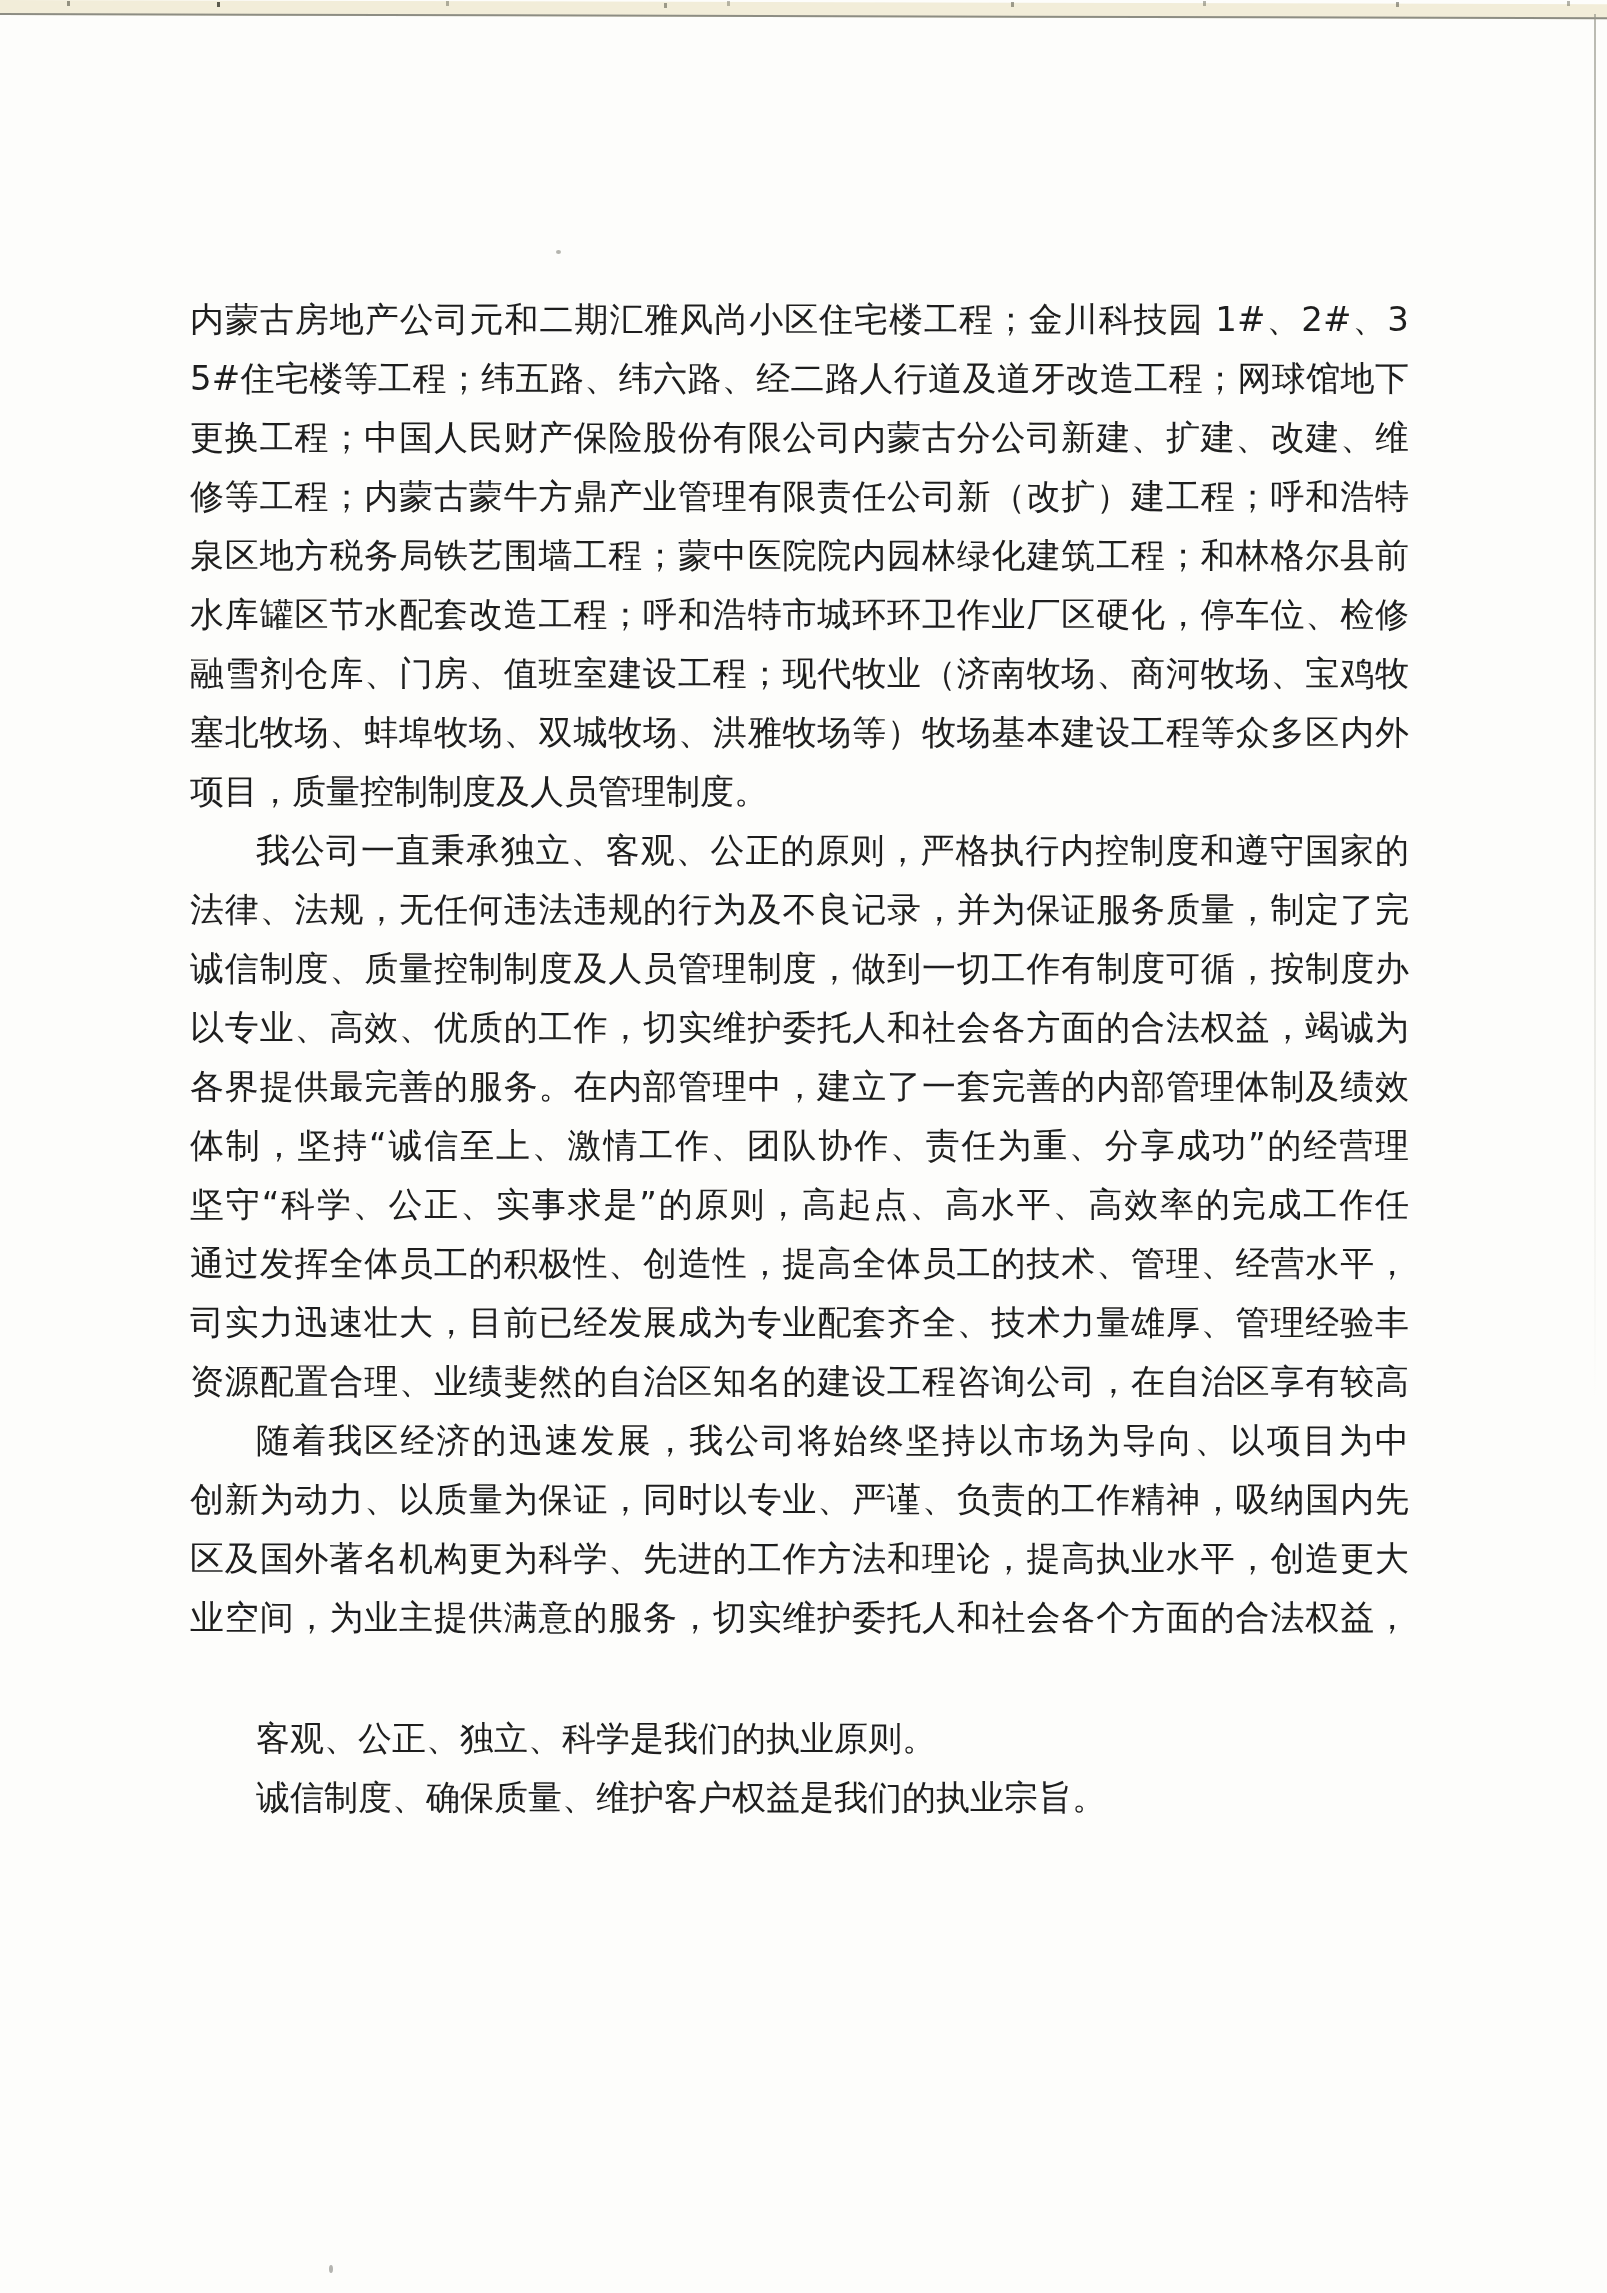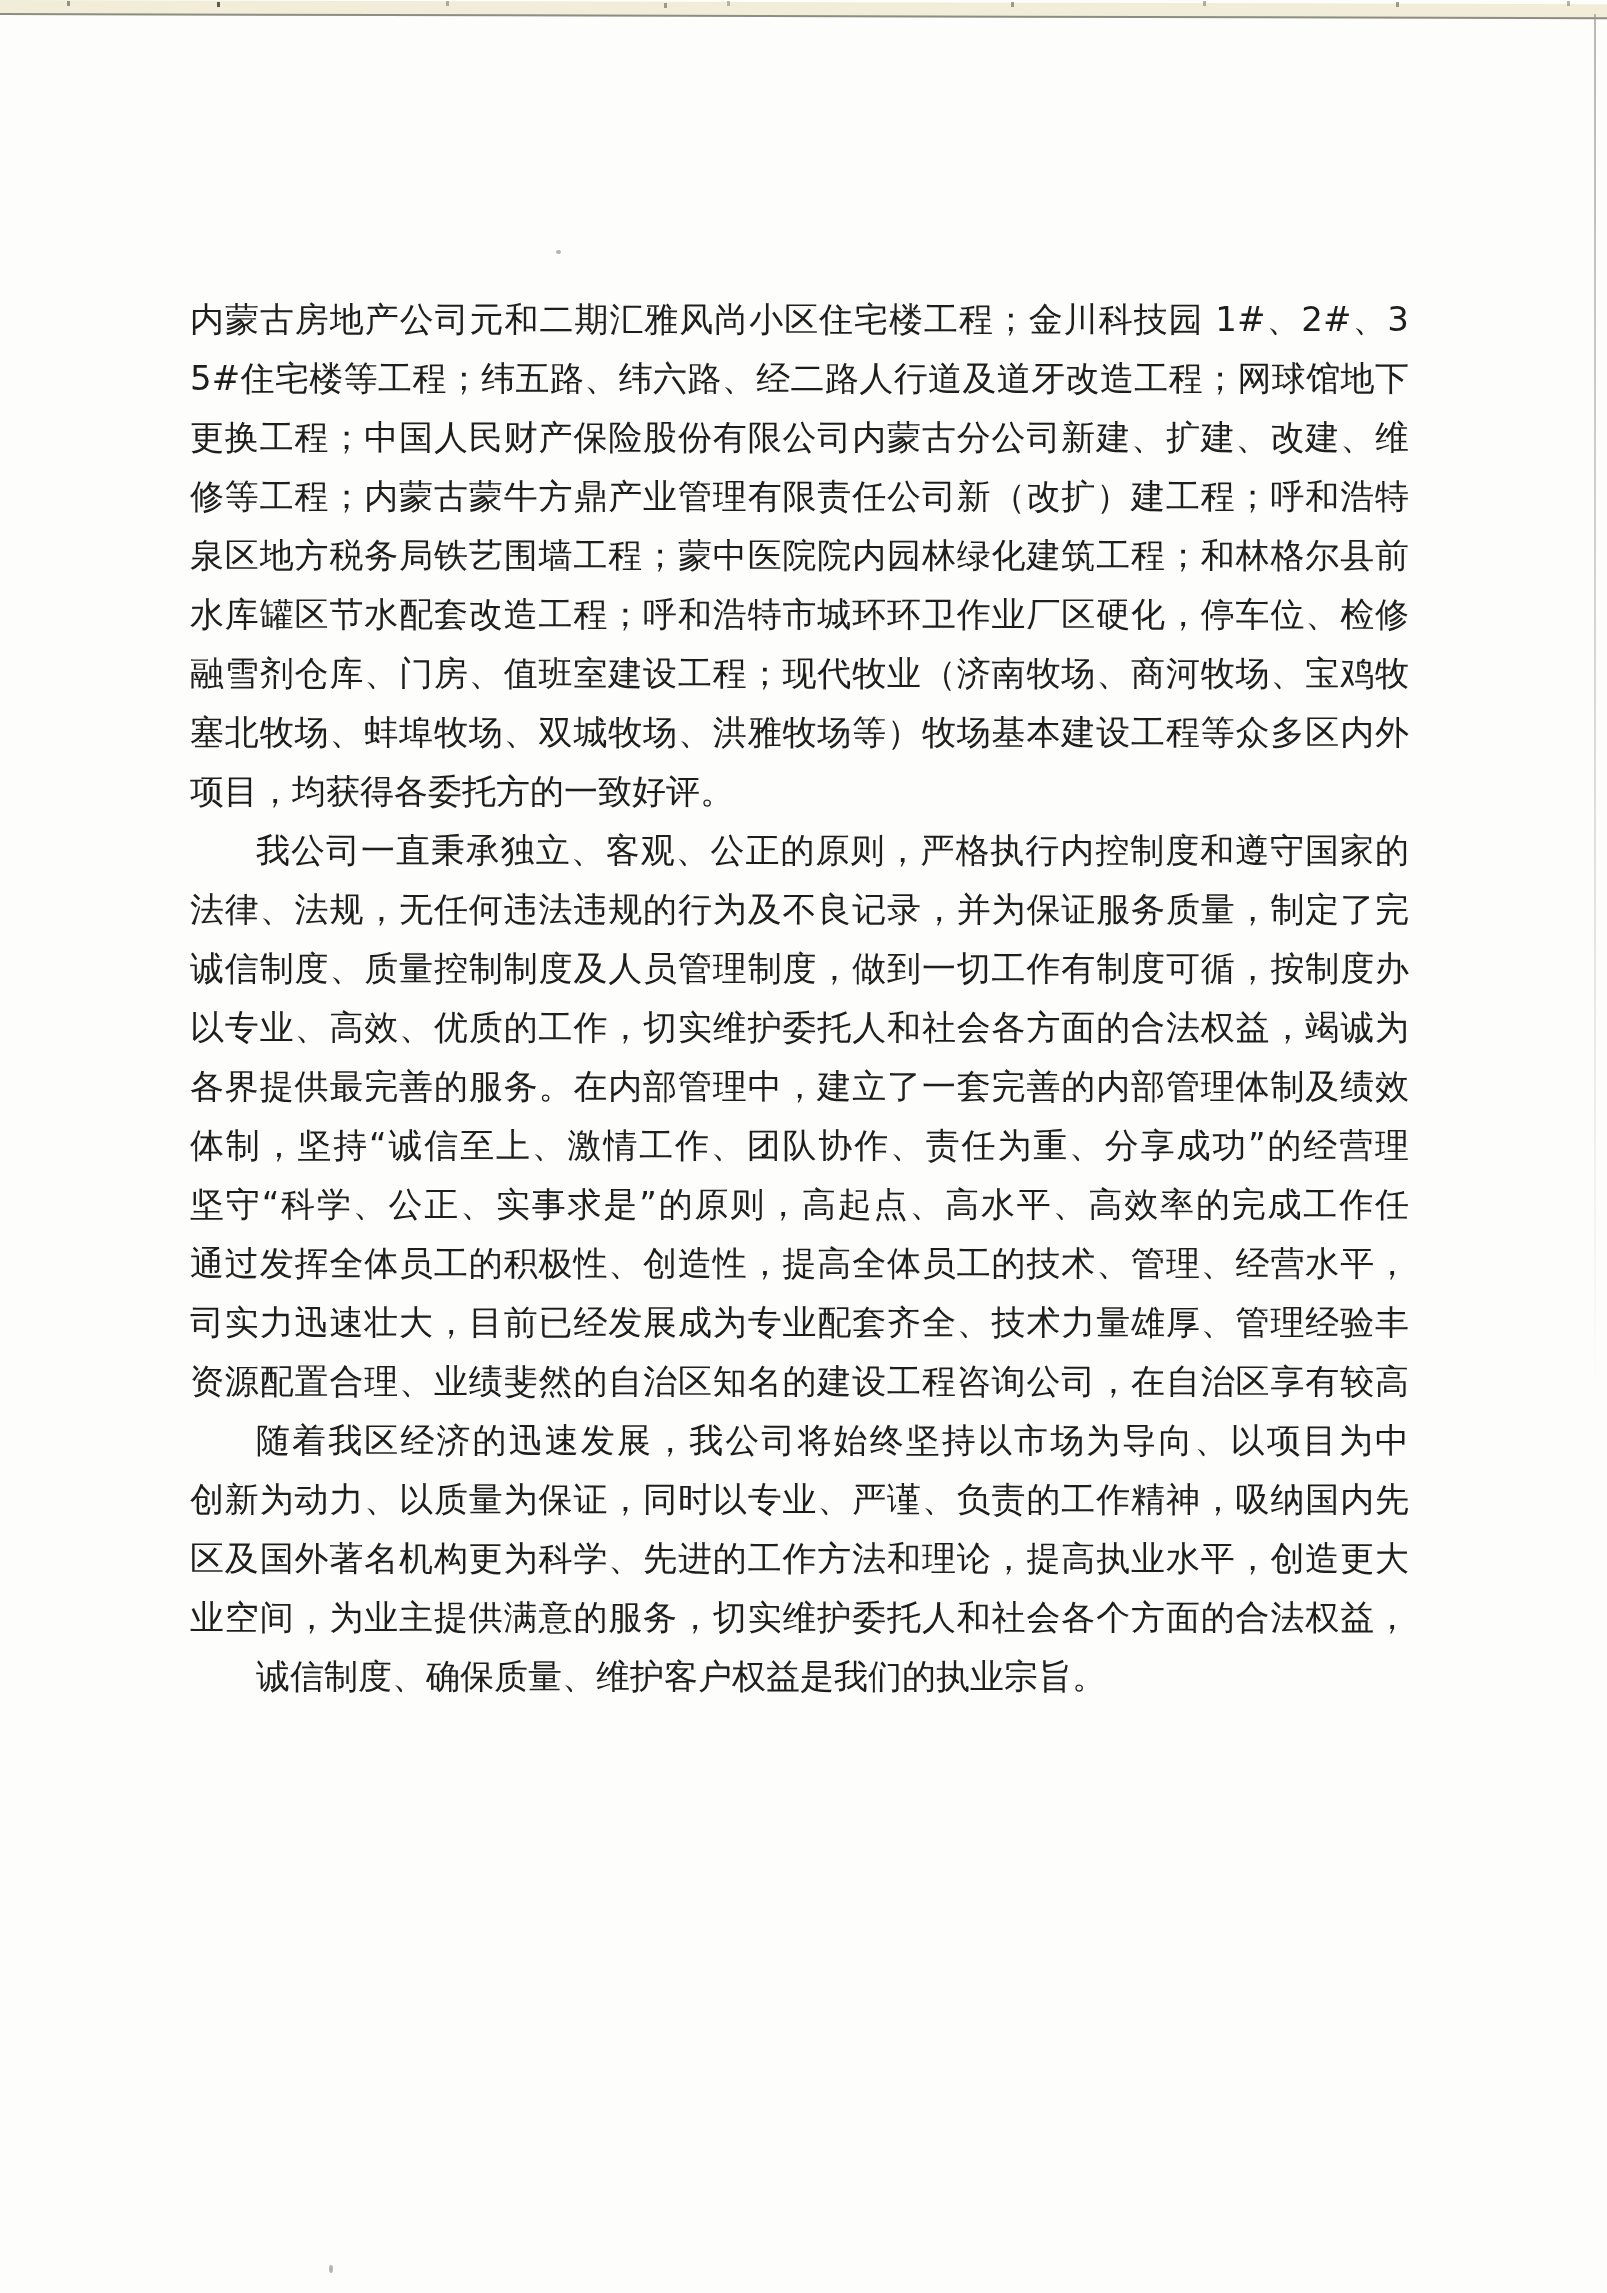--- a/index.html
+++ b/index.html
@@ -102,31 +102,32 @@
   <div class="content">
 
   <p class="line">内蒙古房地产公司元和二期汇雅风尚小区住宅楼工程；金川科技园 1#、2#、3#、4#、</p>
       <p class="line">5#住宅楼等工程；纬五路、纬六路、经二路人行道及道牙改造工程；网球馆地下管网</p>
       <p class="line">更换工程；中国人民财产保险股份有限公司内蒙古分公司新建、扩建、改建、维修装</p>
       <p class="line">修等工程；内蒙古蒙牛方鼎产业管理有限责任公司新（改扩）建工程；呼和浩特市玉</p>
       <p class="line">泉区地方税务局铁艺围墙工程；蒙中医院院内园林绿化建筑工程；和林格尔县前窑子</p>
       <p class="line">水库罐区节水配套改造工程；呼和浩特市城环环卫作业厂区硬化，停车位、检修车间、</p>
       <p class="line">融雪剂仓库、门房、值班室建设工程；现代牧业（济南牧场、商河牧场、宝鸡牧场、</p>
       <p class="line">塞北牧场、蚌埠牧场、双城牧场、洪雅牧场等）牧场基本建设工程等众多区内外重点</p>
-      <p class="line f-last">项目，均获得各委托方的一致好评。</p>
+      <p class="line f-last">项目，质量控制制度及人员管理制度。</p>
       <p class="line f-indent">我公司一直秉承独立、客观、公正的原则，严格执行内控制度和遵守国家的各项</p>
       <p class="line">法律、法规，无任何违法违规的行为及不良记录，并为保证服务质量，制定了完善的</p>
       <p class="line">诚信制度、质量控制制度及人员管理制度，做到一切工作有制度可循，按制度办事，</p>
       <p class="line">以专业、高效、优质的工作，切实维护委托人和社会各方面的合法权益，竭诚为社会</p>
       <p class="line">各界提供最完善的服务。在内部管理中，建立了一套完善的内部管理体制及绩效考核</p>
       <p class="line">体制，坚持“诚信至上、激情工作、团队协作、责任为重、分享成功”的经营理念，</p>
       <p class="line">坚守“科学、公正、实事求是”的原则，高起点、高水平、高效率的完成工作任务。</p>
       <p class="line">通过发挥全体员工的积极性、创造性，提高全体员工的技术、管理、经营水平，使公</p>
       <p class="line">司实力迅速壮大，目前已经发展成为专业配套齐全、技术力量雄厚、管理经验丰富、</p>
       <p class="line">资源配置合理、业绩斐然的自治区知名的建设工程咨询公司，在自治区享有较高的声</p>
       <p class="line f-indent">随着我区经济的迅速发展，我公司将始终坚持以市场为导向、以项目为中心、以</p>
       <p class="line">创新为动力、以质量为保证，同时以专业、严谨、负责的工作精神，吸纳国内先进地</p>
       <p class="line">区及国外著名机构更为科学、先进的工作方法和理论，提高执业水平，创造更大的执</p>
       <p class="line">业空间，为业主提供满意的服务，切实维护委托人和社会各个方面的合法权益，致力</p>
+      <p class="line f-indent f-gap f-last">客观、公正、独立、科学是我们的执业原则。</p>
       <p class="line f-indent f-last">诚信制度、确保质量、维护客户权益是我们的执业宗旨。</p>
     </div>
 </div>
 
 
 </body></html>

